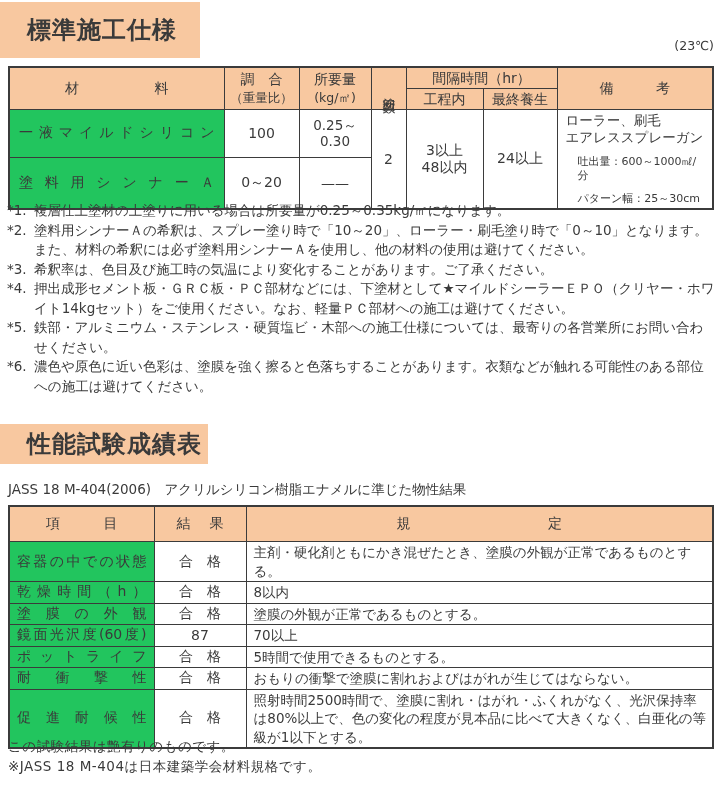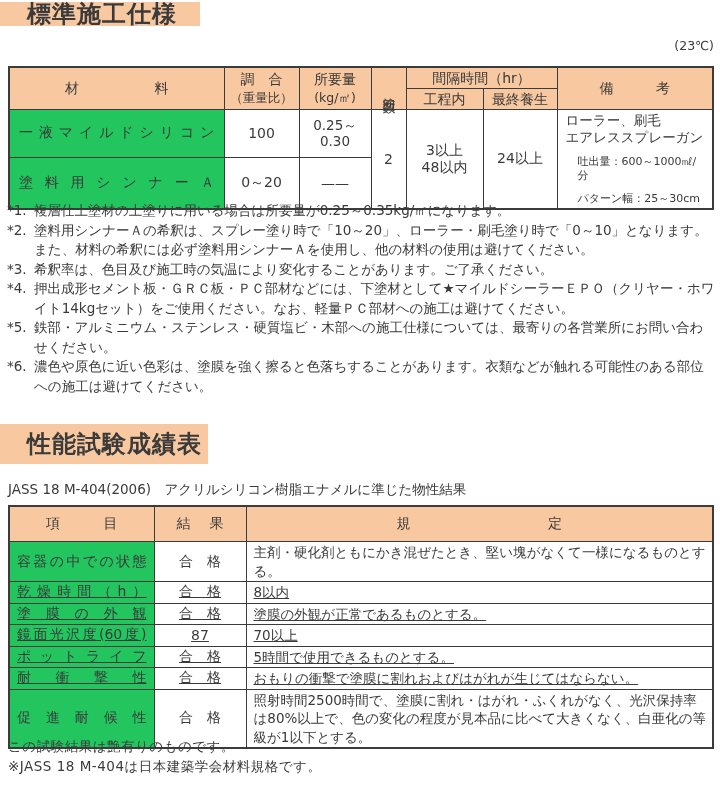--- a/index.html
+++ b/index.html
@@ -1,21 +1,21 @@
 <!DOCTYPE html>
 <html><head>
 <meta charset="utf-8">
 <style>
   * { margin:0; padding:0; box-sizing:border-box; }
   html,body { width:720px; height:802px; background:#ffffff; font-family:"DejaVu Sans",sans-serif; color:#3a3a3a; }
   .page { position:relative; width:720px; height:802px; overflow:hidden; background:#fff; }
 
   
   .banner { position:absolute; left:0; background:#f8c8a0; display:flex; align-items:center; padding-left:27px; font-weight:bold; font-size:24px; letter-spacing:1px; color:#3a3a3a; }
-  .banner1 { top:2px; width:200px; height:24px; }
+  .banner1 { top:2px; width:200px; height:56px; }
   .banner2 { top:424px; width:208px; height:40px; }
 
   .temp-note { position:absolute; top:38px; right:6px; font-size:12.5px; }
 
   
   table { border-collapse:collapse; table-layout:fixed; }
   table, th, td { border:1px solid #3b3b3b; }
   table { border:2px solid #3b3b3b; }
   th { background:#f8c8a0; font-weight:normal; }
   td { background:#fff; }
@@ -51,21 +51,21 @@
   .note-marker { width:27px; flex:0 0 27px; }
   .note-text { flex:1; }
 
   .jass-caption { position:absolute; top:481px; left:8px; font-size:13.5px; }
 
   .perf-table { position:absolute; top:505px; left:8px; width:704px; font-size:13.5px; }
   .perf-table th { height:26px; font-size:14px; }
   .item-cell { padding:0 7px; font-size:14px; text-align:justify; text-align-last:justify; text-justify:inter-character; vertical-align:middle; }
   .result-cell { text-align:center; vertical-align:middle; font-size:14px; }
   .reg-cell { padding:1px 4px 1px 7px; line-height:18.5px; vertical-align:middle; }
-  .pr0 { height:39px; } .prs { height:18px;text-decoration:underline; } .pr6 { height:57px; }
+  .pr0 { height:39px; } .prs { height:18px; } .pr6 { height:57px; }
 
   .footer { position:absolute; top:736px; left:8px; font-size:13.5px; line-height:20px; letter-spacing:0.5px; }
 </style>
 </head>
 <body>
 
 <div class="page">
 
   <div class="banner banner1">
     <span>標準施工仕様</span>
@@ -173,21 +173,21 @@
     </colgroup>
     <tbody>
         <tr>
       <th class="jspread th-item">項目</th>
       <th class="jspread th-result">結果</th>
       <th class="jspread th-reg">規定</th>
     </tr>
     <tr class="pr0">
       <td class="peach item-cell">容器の中での状態</td>
       <td class="result-cell">合　格</td>
-      <td class="reg-cell">主剤・硬化剤ともにかき混ぜたとき、堅い塊がなくて一様になるものとする。</td>
+      <td class="reg-cell">主剤・硬化剤ともにかき混ぜたとき、塗膜の外観が正常であるものとする。</td>
     </tr>
     <tr class="prs">
       <td class="peach item-cell">乾燥時間（h）</td>
       <td class="result-cell">合　格</td>
       <td class="reg-cell">8以内</td>
     </tr>
     <tr class="prs">
       <td class="peach item-cell">塗膜の外観</td>
       <td class="result-cell">合　格</td>
       <td class="reg-cell">塗膜の外観が正常であるものとする。</td>

